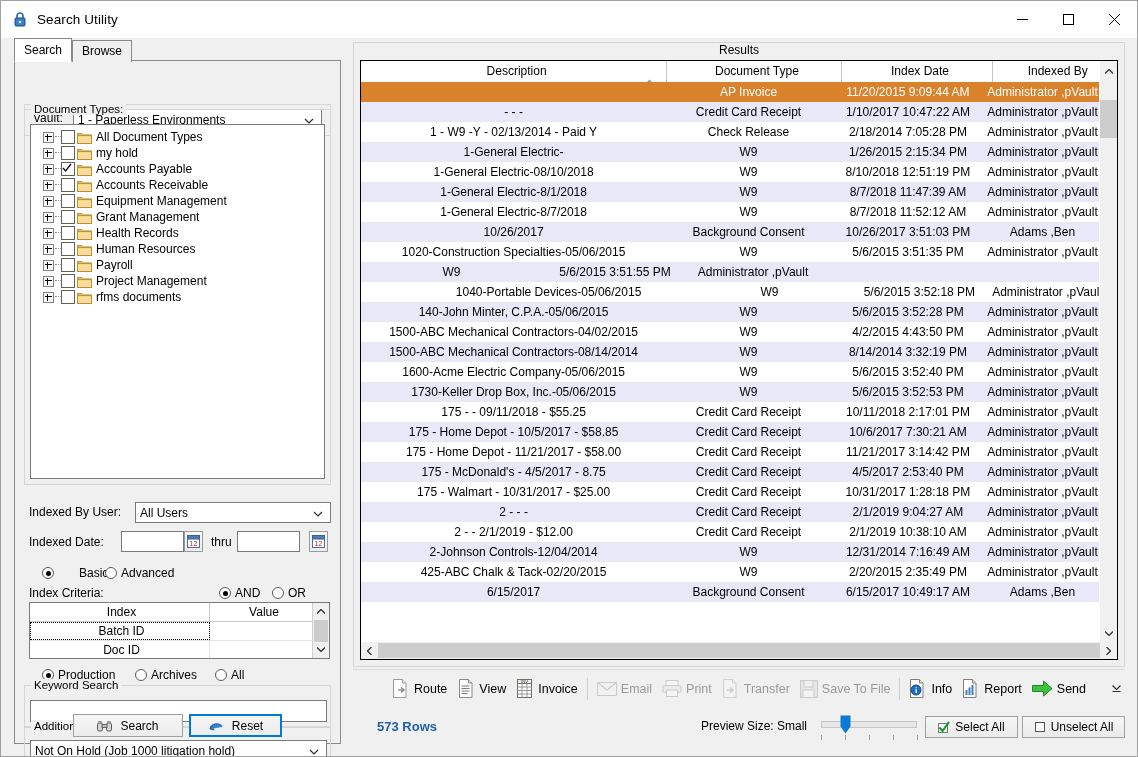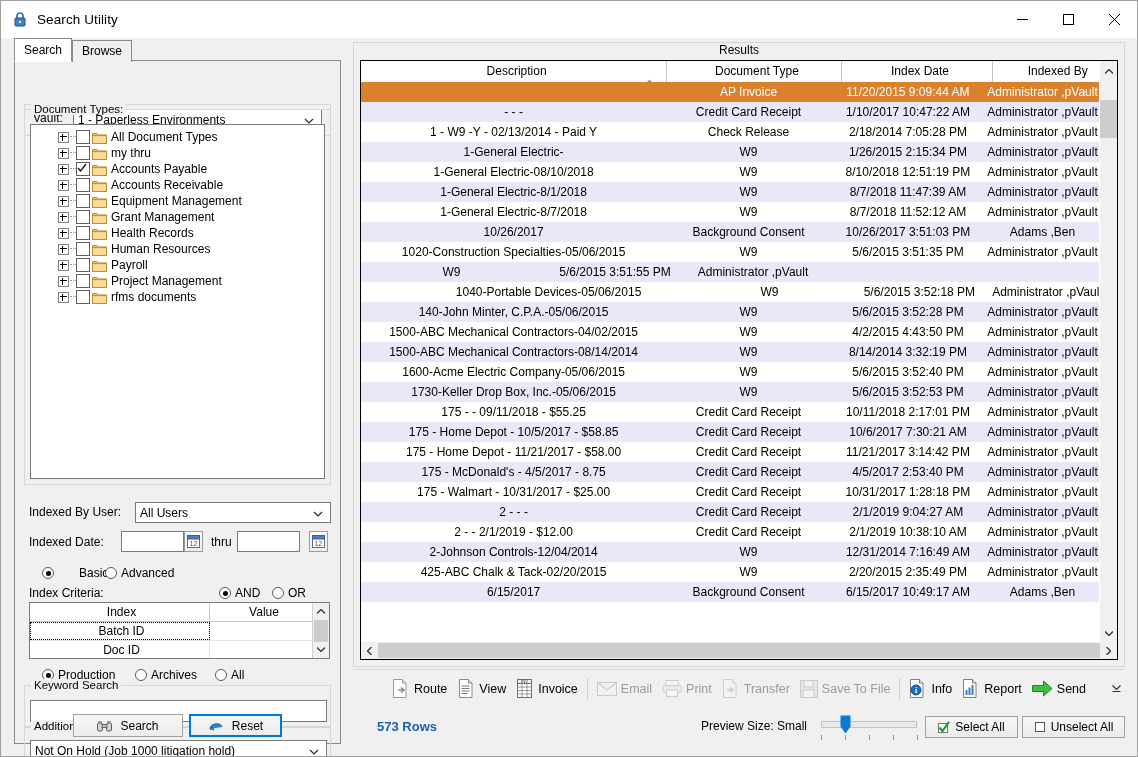--- a/index.html
+++ b/index.html
@@ -155,21 +155,21 @@
     background: #fff;
     border: 1px solid #7a7a7a;
     box-sizing: border-box;
     overflow: hidden;
     padding-top: 4px;
   }
   .tree-row {
     height: 16px;
     display: flex;
     align-items: center;
-    padding-left: 27px;
+    padding-left: 12px;
     font-size: 12px;
     white-space: nowrap;
   }
   .tree-expander {
     width: 9px; height: 9px;
     border: 1px solid #808080;
     background: #fff;
     margin-right: 1px;
     position: relative;
     flex: none;
@@ -574,21 +574,21 @@
             <span>All Document Types</span>
           </div>
           <div class="tree-row">
             <span class="tree-expander"></span>
             <span class="tree-dots"></span>
             <span class="tree-check"></span>
             <span class="folder"><svg width="15" height="13" viewBox="0 0 15 13">
                 <path d="M0.5 2.5 h4.5 l1.2 1.4 h8.3 v8.6 h-14 z" fill="#f3c25e" stroke="#b08a2e" stroke-width="0.9"></path>
                 <path d="M0.5 4.6 h14 v7.9 h-14 z" fill="#fbdc96" stroke="#b08a2e" stroke-width="0.9"></path>
               </svg></span>
-            <span>my thru</span>
+            <span>my hold</span>
           </div>
           <div class="tree-row">
             <span class="tree-expander"></span>
             <span class="tree-dots"></span>
             <span class="tree-check">
               <svg width="12" height="12" viewBox="0 0 12 12" style="position:absolute;left:-1px;top:-1px;">
                 <path d="M2 6 L4.6 9 L10 2" fill="none" stroke="#111" stroke-width="1.3"></path>
               </svg>
             </span>
             <span class="folder"><svg width="15" height="13" viewBox="0 0 15 13">

